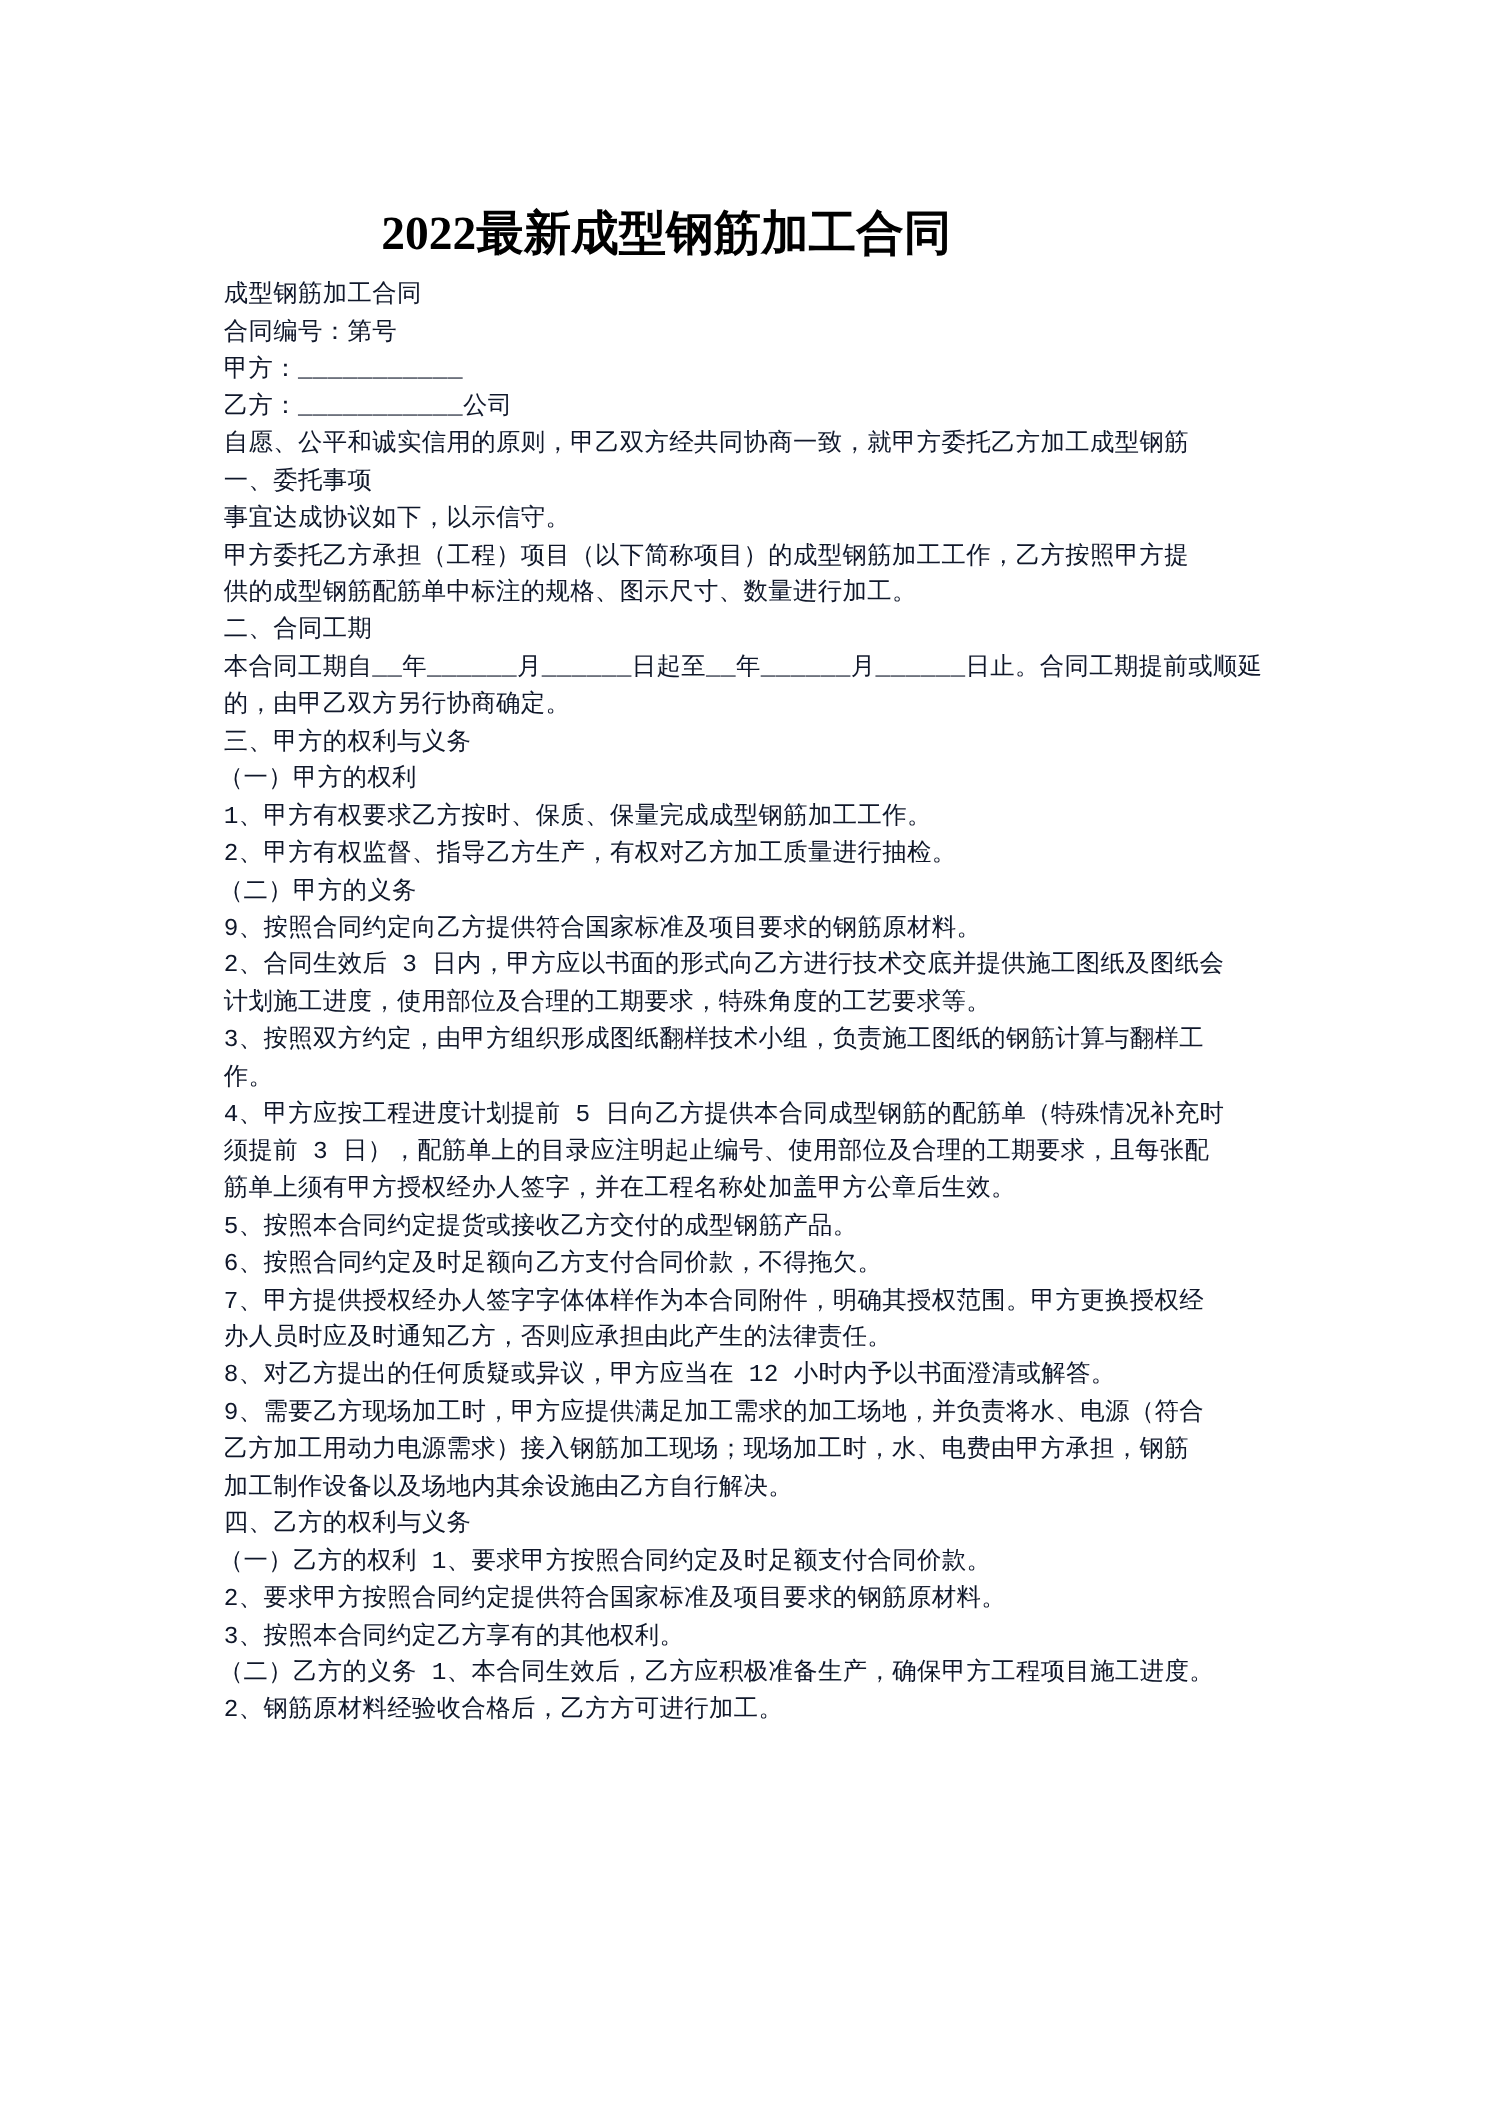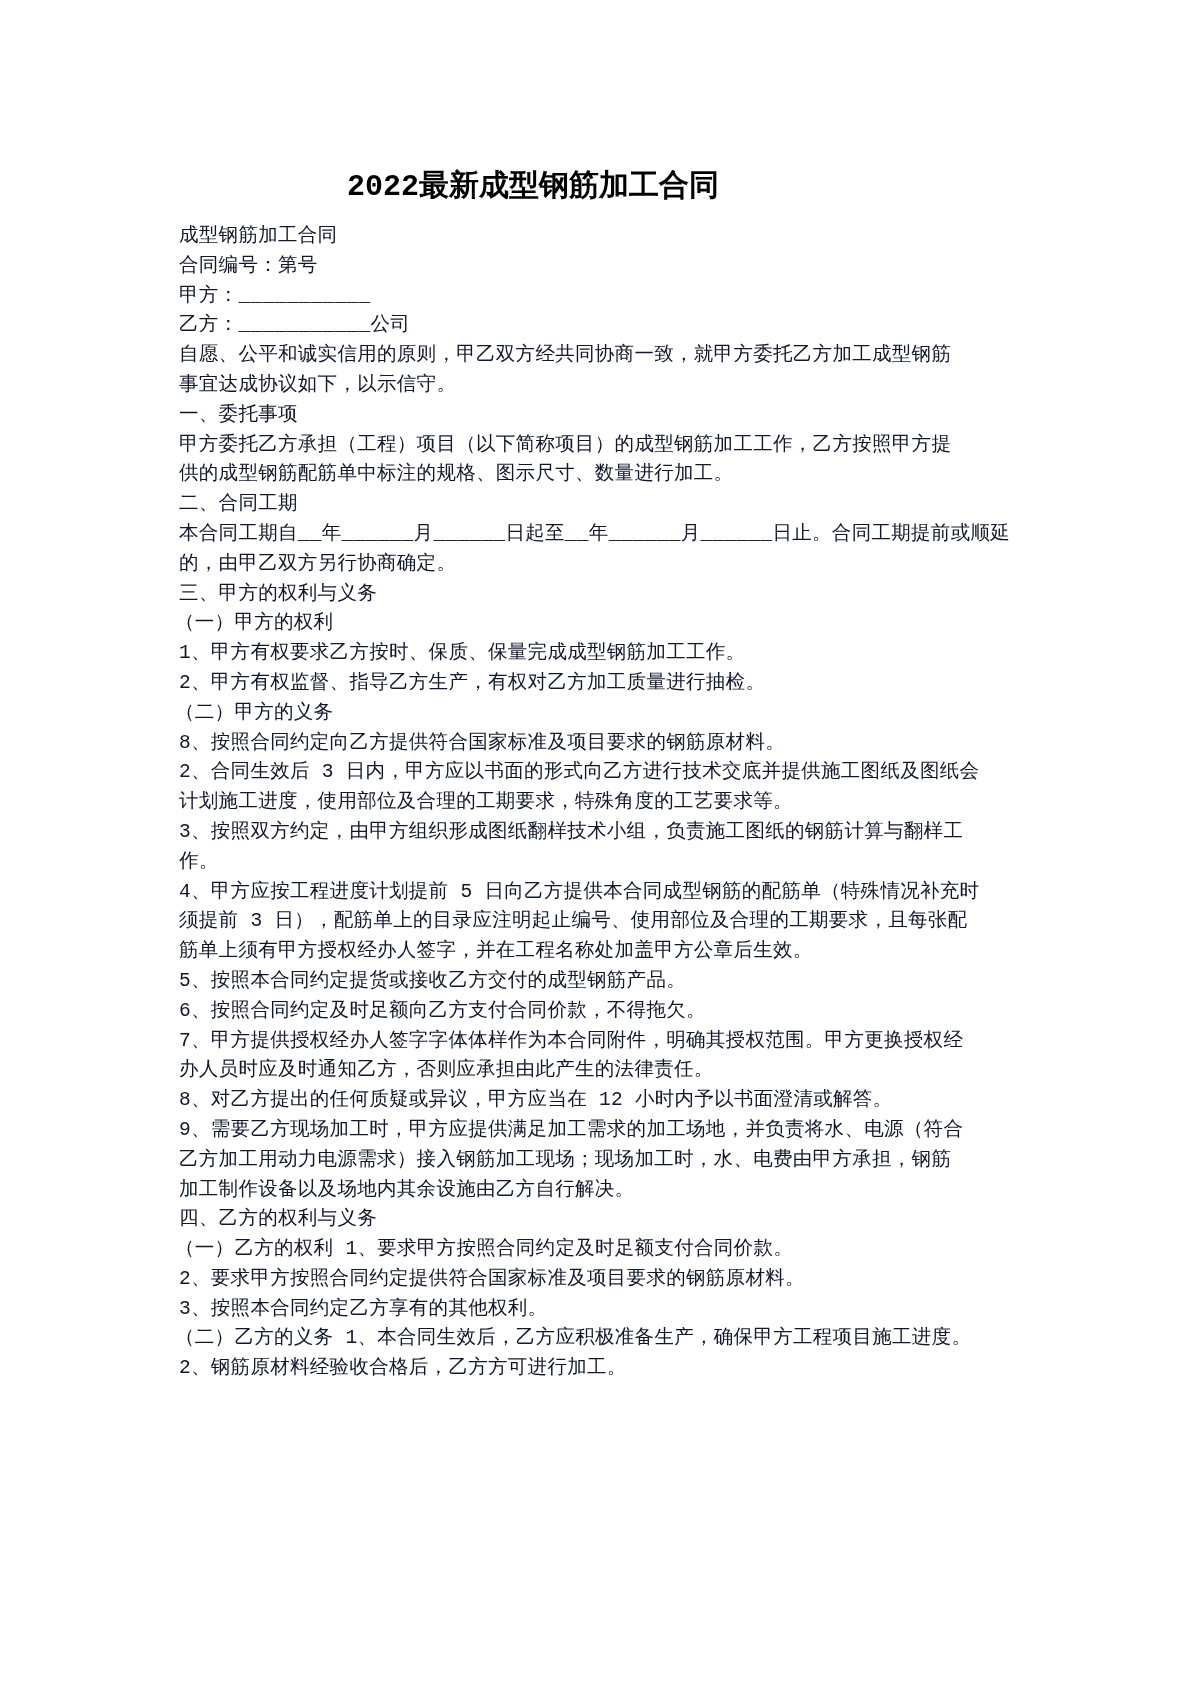--- a/index.html
+++ b/index.html
@@ -21,23 +21,23 @@
       width: 1190px;
       height: 1683px;
       background: #ffffff;
     }
     .title {
       position: absolute;
       left: 0;
       top: 163px;
       width: 1066px;
       text-align: center;
-      font-family: Liberation Mono, monospace;
+      font-family: Liberation Serif, serif;
       font-weight: bold;
-      font-size: 30px;
+      font-size: 38px;
       line-height: 48px;
       letter-spacing: 0px;
       color: #000000;
     }
     .body {
       position: absolute;
       left: 179px;
       top: 222px;
       width: 840px;
     }
@@ -59,33 +59,33 @@
 
 <div class="page">
   <div class="title">2022最新成型钢筋加工合同</div>
 
   <div class="body">
     <div class="line">成型钢筋加工合同</div>
     <div class="line">合同编号：第号</div>
     <div class="line">甲方：___________</div>
     <div class="line">乙方：___________公司</div>
     <div class="line">自愿、公平和诚实信用的原则，甲乙双方经共同协商一致，就甲方委托乙方加工成型钢筋</div>
+    <div class="line">一、委托事项</div>
     <div class="line">事宜达成协议如下，以示信守。</div>
-    <div class="line">一、委托事项</div>
     <div class="line">甲方委托乙方承担（工程）项目（以下简称项目）的成型钢筋加工工作，乙方按照甲方提</div>
     <div class="line">供的成型钢筋配筋单中标注的规格、图示尺寸、数量进行加工。</div>
     <div class="line">二、合同工期</div>
     <div class="line">本合同工期自__年______月______日起至__年______月______日止。合同工期提前或顺延</div>
     <div class="line">的，由甲乙双方另行协商确定。</div>
     <div class="line">三、甲方的权利与义务</div>
     <div class="line indent-paren">（一）甲方的权利</div>
     <div class="line">1、甲方有权要求乙方按时、保质、保量完成成型钢筋加工工作。</div>
     <div class="line">2、甲方有权监督、指导乙方生产，有权对乙方加工质量进行抽检。</div>
     <div class="line indent-paren">（二）甲方的义务</div>
-    <div class="line">8、按照合同约定向乙方提供符合国家标准及项目要求的钢筋原材料。</div>
+    <div class="line">9、按照合同约定向乙方提供符合国家标准及项目要求的钢筋原材料。</div>
     <div class="line">2、合同生效后 3 日内，甲方应以书面的形式向乙方进行技术交底并提供施工图纸及图纸会</div>
     <div class="line">计划施工进度，使用部位及合理的工期要求，特殊角度的工艺要求等。</div>
     <div class="line">3、按照双方约定，由甲方组织形成图纸翻样技术小组，负责施工图纸的钢筋计算与翻样工</div>
     <div class="line">作。</div>
     <div class="line">4、甲方应按工程进度计划提前 5 日向乙方提供本合同成型钢筋的配筋单（特殊情况补充时</div>
     <div class="line">须提前 3 日），配筋单上的目录应注明起止编号、使用部位及合理的工期要求，且每张配</div>
     <div class="line">筋单上须有甲方授权经办人签字，并在工程名称处加盖甲方公章后生效。</div>
     <div class="line">5、按照本合同约定提货或接收乙方交付的成型钢筋产品。</div>
     <div class="line">6、按照合同约定及时足额向乙方支付合同价款，不得拖欠。</div>
     <div class="line">7、甲方提供授权经办人签字字体体样作为本合同附件，明确其授权范围。甲方更换授权经</div>

